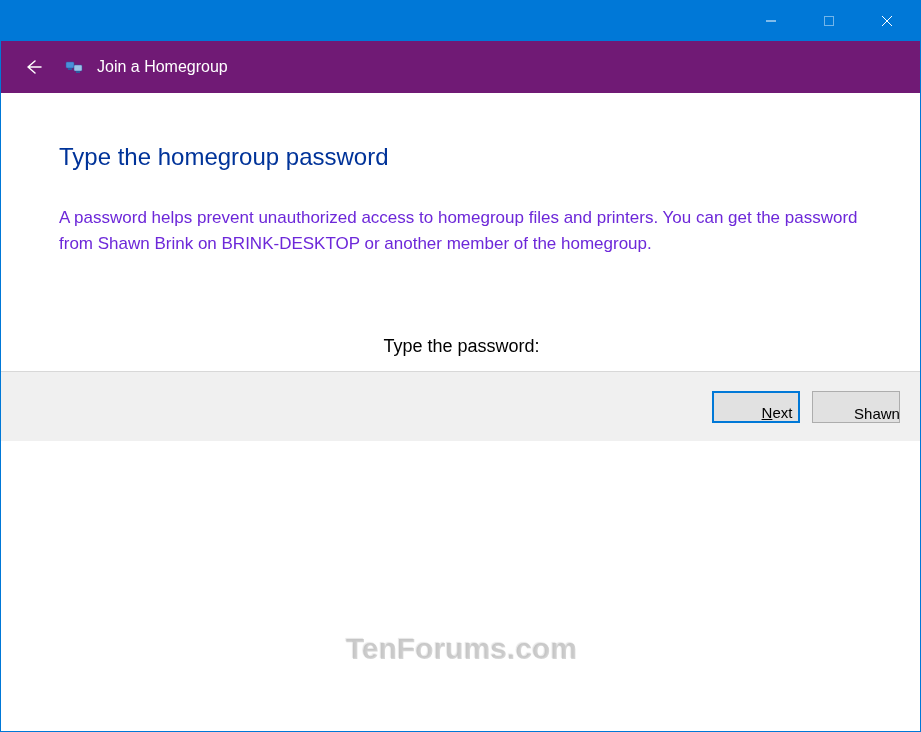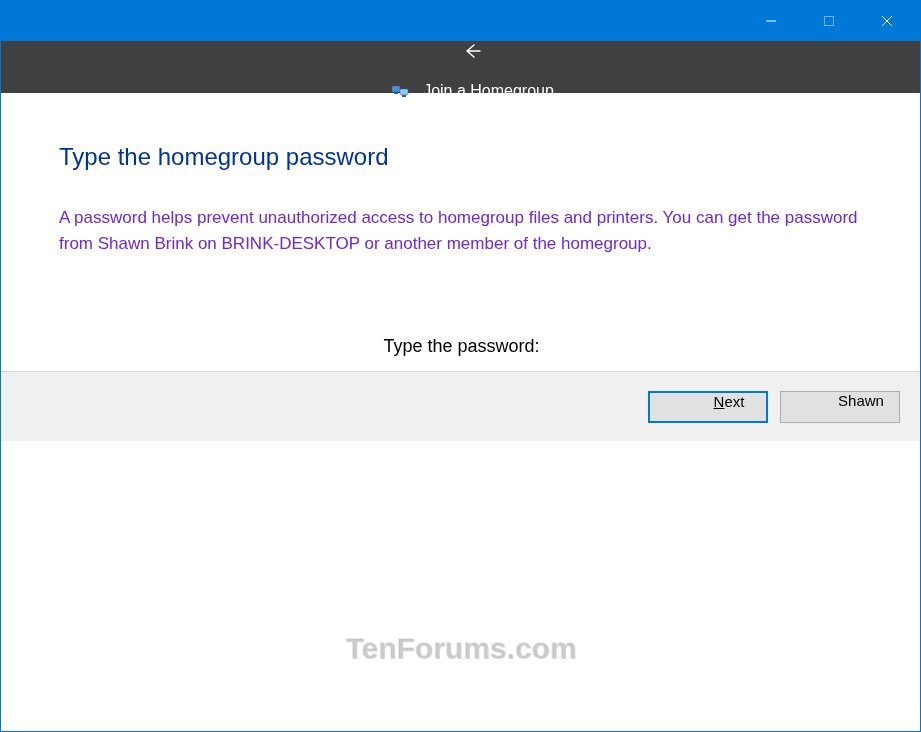--- a/index.html
+++ b/index.html
@@ -38,26 +38,25 @@
     }
     .title-btn svg {
       stroke: #fff;
     }
     .title-btn.maximize svg rect {
       stroke: rgba(255,255,255,0.45);
       fill: none;
     }
     .header {
       height: 52px;
-      background: #404040;
+      background: #701a75;
       display: flex;
       align-items: center;
       padding-left: 20px;
       gap: 18px;
-      flex-direction: column;
     }
     .back-arrow {
       color: #fff;
       display: flex;
       align-items: center;
       justify-content: center;
       width: 24px;
       height: 24px;
     }
     .header-title-wrap {
@@ -117,27 +116,27 @@
       height: 70px;
       border-top: 1px solid #d8d8d8;
       background: #f0f0f0;
       display: flex;
       align-items: center;
       justify-content: flex-end;
       padding-right: 22px;
       gap: 12px;
     }
     .btn {
-      width: 120px;
+      width: 88px;
       height: 32px;
       background: #e1e1e1;
       border: 1px solid #adadad;
       font-size: 15px;
       display: flex;
-      align-items: flex-start;
+      align-items: flex-end;
       justify-content: center;
       cursor: default;
       padding-left: 42px;
     }
     .btn.primary {
       border: 2px solid #0078d7;
       background: #e1e1e1;
     }
     .btn .underline {
       text-decoration: underline;

